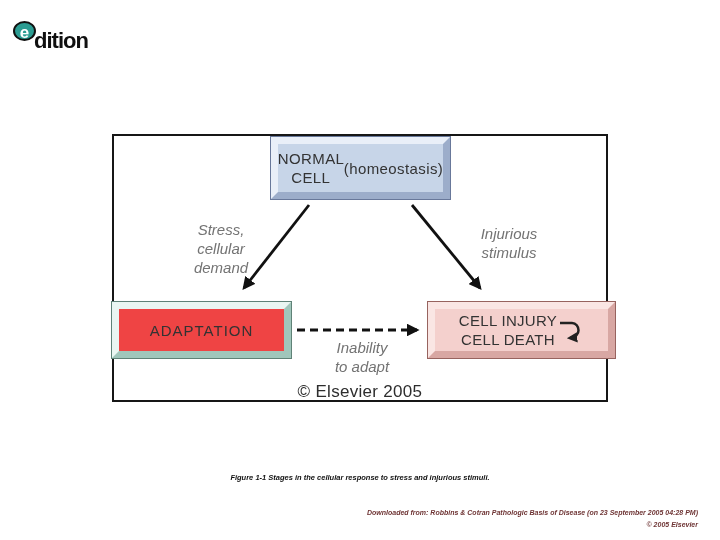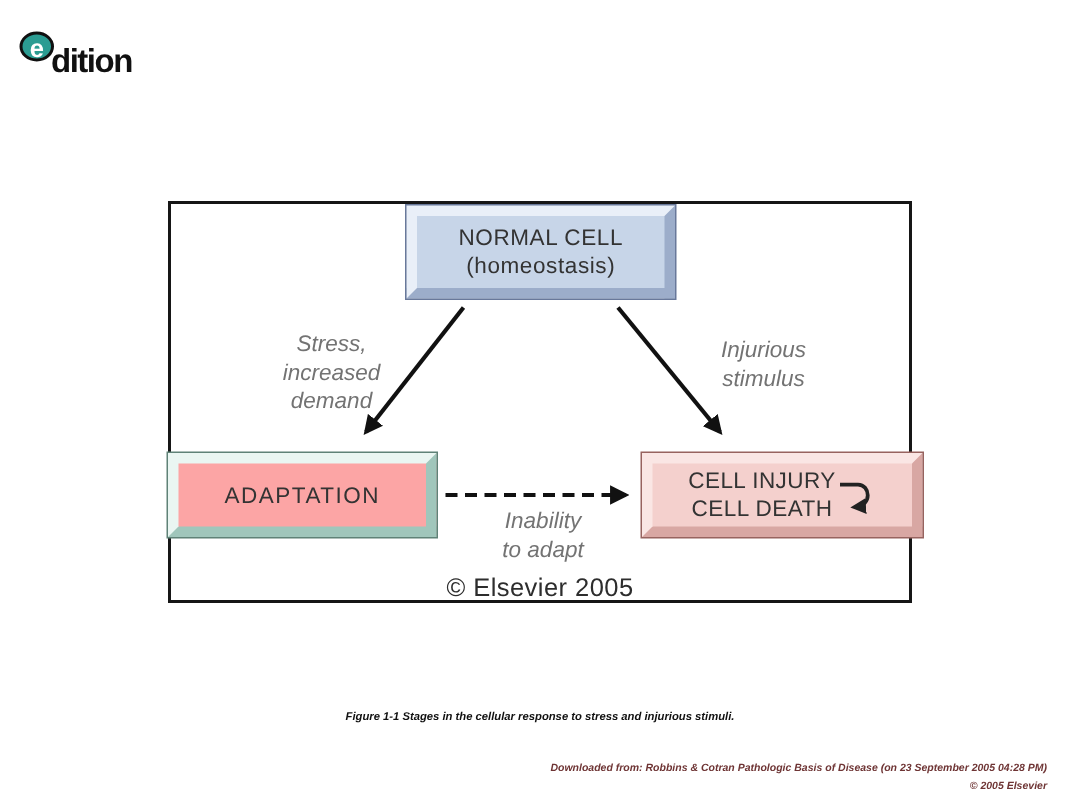--- a/index.html
+++ b/index.html
@@ -13,25 +13,25 @@
             color:#ffffff; font-weight:bold; font-size:17px; line-height:19px;
             text-align:center; box-sizing:border-box; }
   .logo-text { font-size:22px; font-weight:bold; color:#101010; letter-spacing:-1px; margin-left:-2px;margin-top:20px; }
 
   
   .frame { position:absolute; left:112px; top:134px; width:492px; height:264px;
            border:2px solid #161616; background:#ffffff; }
   .arrows { position:absolute; left:0; top:0; width:492px; height:264px; }
 
   .box { position:absolute; box-sizing:border-box; border-style:solid; border-width:7px;
-         display:flex; flex-direction:column; justify-content:center; align-items:center;
+         display:flex; flex-direction:row; justify-content:center; align-items:center;
          font-size:15px; line-height:19px; color:#333333; text-align:center; }
   .box-normal { left:157px; top:1px; width:179px; height:62px; background:#c7d5e8;
                 border-color:#e9eff8 #9cadca #9cadca #e9eff8; outline:1px solid #68789a; letter-spacing:0.4px; }
-  .box-adaptation { left:-2px; top:166px; width:179px; height:56px; background:#fca5a5;
+  .box-adaptation { left:-2px; top:166px; width:179px; height:56px; background:#ef4444;
                 border-color:#eaf6f2 #a0c6bb #a0c6bb #eaf6f2; outline:1px solid #5f8277; letter-spacing:1px; }
   .box-injury { left:314px; top:166px; width:187px; height:56px; background:#f4d0cd;
                 border-color:#fae6e4 #d8a7a3 #d8a7a3 #fae6e4; outline:1px solid #97635f;
                 flex-direction:row; gap:3px; letter-spacing:0.3px; }
   .injury-lines { display:flex; flex-direction:column; }
 
   .dlabel { position:absolute; font-style:italic; font-size:15px; line-height:19px;
             color:#737373; text-align:center; }
   .lbl-stress { left:52px; top:84px; width:110px; }
   .lbl-injurious { left:352px; top:88px; width:86px; }
@@ -69,21 +69,21 @@
       <line x1="183" y1="194" x2="303" y2="194" stroke="#111111" stroke-width="2.8" stroke-dasharray="8 5" marker-end="url(#ah)"></line>
     </svg>
 
     <div class="box box-normal">
       <span>NORMAL CELL</span>
       <span>(homeostasis)</span>
     </div>
 
     <div class="dlabel lbl-stress">
       <div>Stress,</div>
-      <div>increased</div>
+      <div>cellular</div>
       <div>demand</div>
     </div>
 
     <div class="dlabel lbl-injurious">
       <div>Injurious</div>
       <div>stimulus</div>
     </div>
 
     <div class="box box-adaptation">
       <span>ADAPTATION</span>

